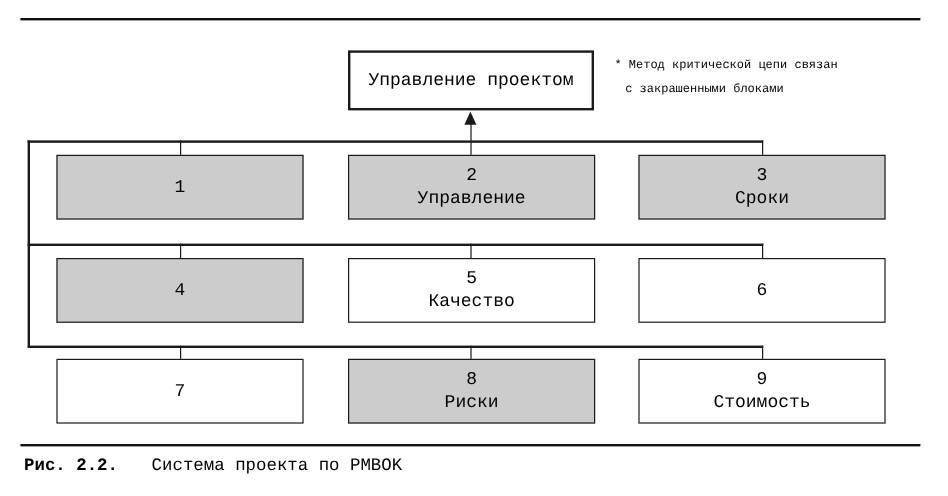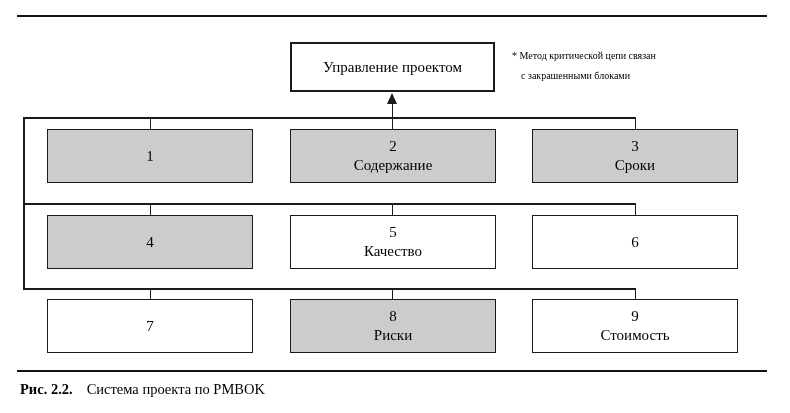--- a/index.html
+++ b/index.html
@@ -1,20 +1,20 @@
 <!DOCTYPE html>
 <html><head>
 <meta charset="utf-8">
 <style>
   html, body { margin: 0; padding: 0; background: #ffffff; }
   #figure {
     position: relative;
     width: 790px; height: 413px;
     background: #ffffff;
-    font-family: Liberation Serif, serif;
+    font-family: Liberation Mono, monospace;
     color: #000000;
     overflow: hidden;
   }
   .rule {
     position: absolute;
     left: 17px; width: 750px; height: 2px;
     background: #111111;
   }
   #top-rule { top: 15px; }
   #bottom-rule { top: 370px; }
@@ -84,21 +84,21 @@
   .blk.r1 { top: 129px; }
   .blk.r2 { top: 215px; }
   .blk.r3 { top: 299px; }
 
   #caption {
     position: absolute;
     left: 20px; top: 381px;
     font-size: 14.5px;
     white-space: nowrap;
   }
-  #caption .cap-label { font-weight: bold; margin-right: 14px; }
+  #caption .cap-label { font-weight: bold; margin-right: 28px; }
 </style>
 </head>
 <body>
 
 <div id="figure">
 
   <div id="top-rule" class="rule"></div>
 
   <div id="root-box">
     <span>Управление проектом</span>
@@ -125,21 +125,21 @@
   <div class="vline tick r2 c3"></div>
   <div class="vline tick r3 c1"></div>
   <div class="vline tick r3 c2"></div>
   <div class="vline tick r3 c3"></div>
 
   <div class="blk r1 c1 shaded">
     <span>1</span>
   </div>
   <div class="blk r1 c2 shaded">
     <span>2</span>
-    <span>Содержание</span>
+    <span>Управление</span>
   </div>
   <div class="blk r1 c3 shaded">
     <span>3</span>
     <span>Сроки</span>
   </div>
   <div class="blk r2 c1 shaded">
     <span>4</span>
   </div>
   <div class="blk r2 c2">
     <span>5</span>

